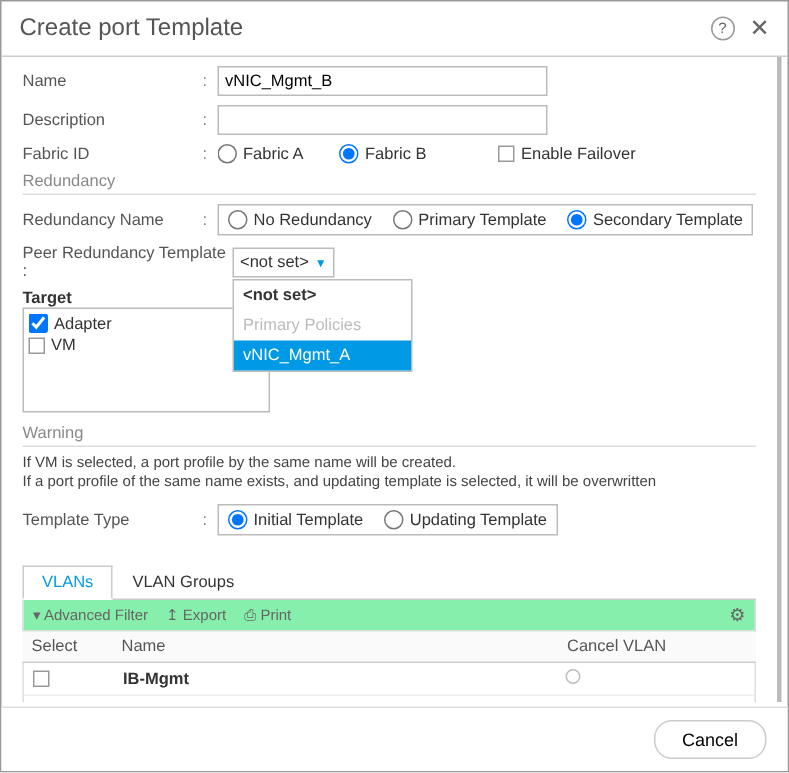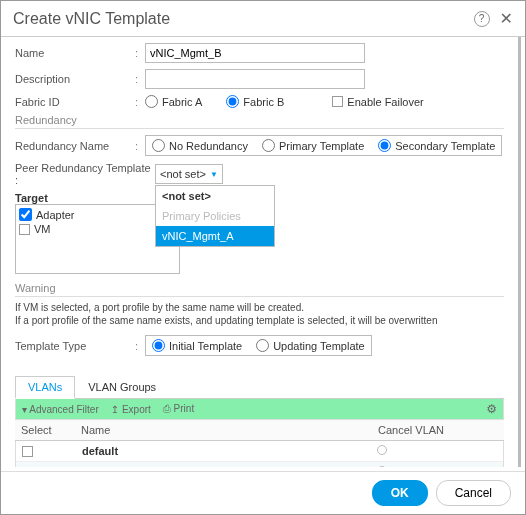--- a/index.html
+++ b/index.html
@@ -53,21 +53,21 @@
 .btn { border-radius: 12px; padding: 5px 18px; font-size: 12px; cursor: pointer; border: 1px solid #ccc; background: #fff; }
 .btn.primary { background: #0099e5; color: #fff; border-color: #0099e5; font-weight: bold; }
 .cb-empty { width: 11px; height: 11px; border: 1px solid #999; display: inline-block; background: #fff; }
 .failover { display: flex; align-items: center; gap: 4px; margin-left: 30px; }
 </style>
 </head>
 <body>
 
 <div class="dialog">
   <div class="title-bar">
-    <h1>Create vNIC Template</h1>
+    <h1>Create port Template</h1>
     <div class="controls">
       <span class="help-icon">?</span>
       <span class="close-icon">✕</span>
     </div>
   </div>
 
   <div class="body">
     <div class="row">
       <span class="label">Name</span>
       <span class="colon">:</span>
@@ -178,31 +178,23 @@
     <div class="grid-hdr">
       <div class="col-sel">Select</div>
       <div class="col-name">Name</div>
       <div class="col-nat">Cancel VLAN</div>
     </div>
     <div class="grid-wrap">
       <div class="grid-row">
         <div class="col-sel">
             <span class="cb-empty"></span>
           </div>
-        <div class="col-name">default</div>
-        <div class="col-nat"><span class="radio-empty"></span></div>
-      </div>
-      <div class="grid-row">
-        <div class="col-sel">
-            <span class="cb-empty"></span>
-          </div>
         <div class="col-name">IB-Mgmt</div>
         <div class="col-nat"><span class="radio-empty"></span></div>
       </div>
 
     </div>
   </div>
 
   <div class="footer">
-    <button class="btn primary">OK</button>
     <button class="btn">Cancel</button>
   </div>
 </div>
 
 </body></html>

